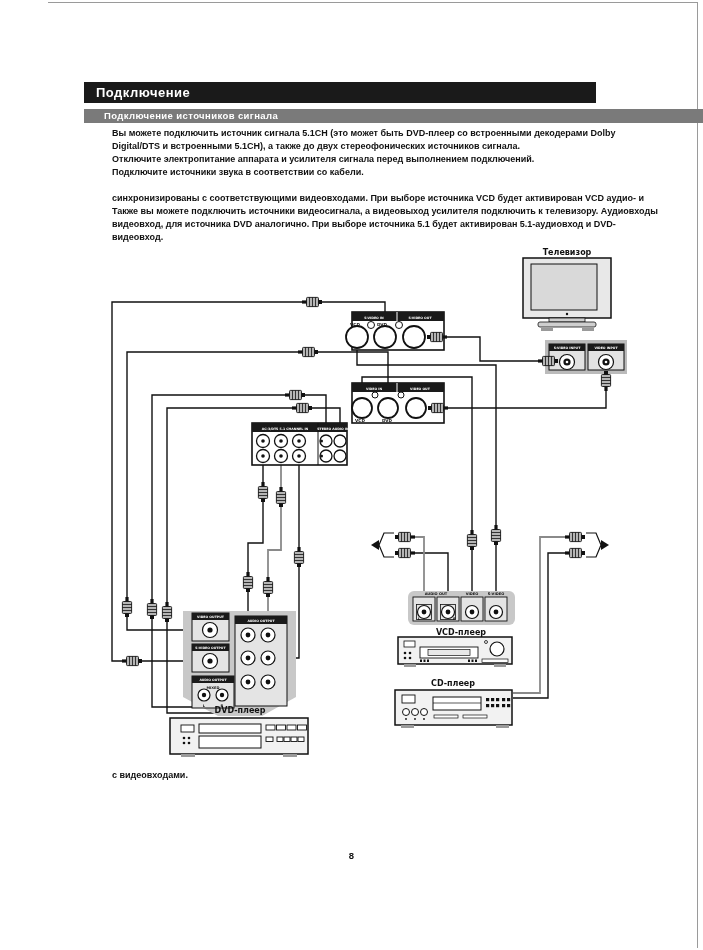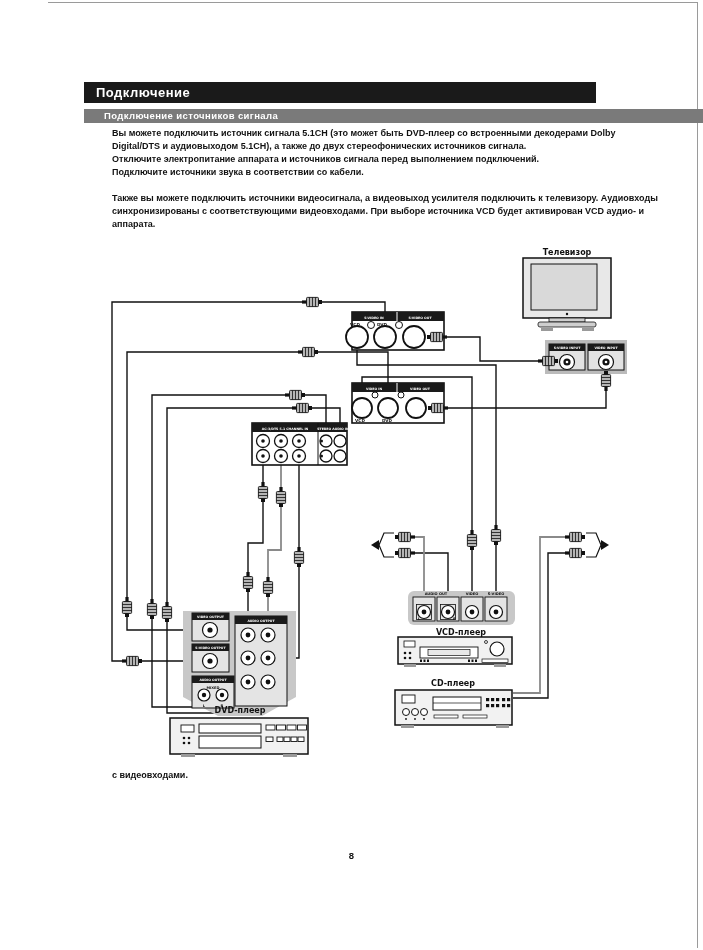--- a/index.html
+++ b/index.html
@@ -38,29 +38,30 @@
 <body>
 
 <div class="scan-edge" style="left:48px;top:2px;width:650px;height:1px;"></div>
 <div class="scan-edge" style="left:697px;top:2px;width:1px;height:946px;"></div>
 
 <div class="hdr-bar">Подключение</div>
 <div class="sub-bar">Подключение источников сигнала</div>
 
 <div class="para" id="para1">
   <div>Вы можете подключить источник сигнала 5.1CH (это может быть DVD-плеер со встроенными декодерами Dolby</div>
-  <div>Digital/DTS и аудиовыходом 5.1CH), а также до двух стереофонических источников сигнала.</div>
-  <div>Отключите электропитание аппарата и источников сигнала перед выполнением подключений.</div>
+  <div>Digital/DTS и встроенными 5.1CH), а также до двух стереофонических источников сигнала.</div>
+  <div>Отключите электропитание аппарата и усилителя сигнала перед выполнением подключений.</div>
   <div>Подключите источники звука в соответствии со кабели.</div>
 </div>
 
 <div class="para" id="para2">
+  <div>синхронизированы с соответствующими видеовходами. При выборе источника VCD будет активирован VCD аудио- и</div>
   <div>Также вы можете подключить источники видеосигнала, а видеовыход усилителя подключить к телевизору. Аудиовходы</div>
-  <div>синхронизированы с соответствующими видеовходами. При выборе источника VCD будет активирован VCD аудио- и</div>
-  <div>аппарата.</div>
+  <div>видеовход, для источника DVD аналогично. При выборе источника 5.1 будет активирован 5.1-аудиовход и DVD-</div>
+  <div>видеовход.</div>
 </div>
 
 <div id="diagram-wrap">
 <svg width="703" height="520" viewBox="0 0 703 520">
   <defs>
     <g id="plug">
       <rect x="-20" y="-1.6" width="5" height="3.2" fill="#111"></rect>
       <rect x="-15.5" y="-4.6" width="12" height="9.2" rx="1" fill="#b5b5b5" stroke="#111" stroke-width="0.9"></rect>
       <line x1="-12.5" y1="-4.6" x2="-12.5" y2="4.6" stroke="#111" stroke-width="0.8"></line>
       <line x1="-9.5" y1="-4.6" x2="-9.5" y2="4.6" stroke="#111" stroke-width="0.8"></line>

